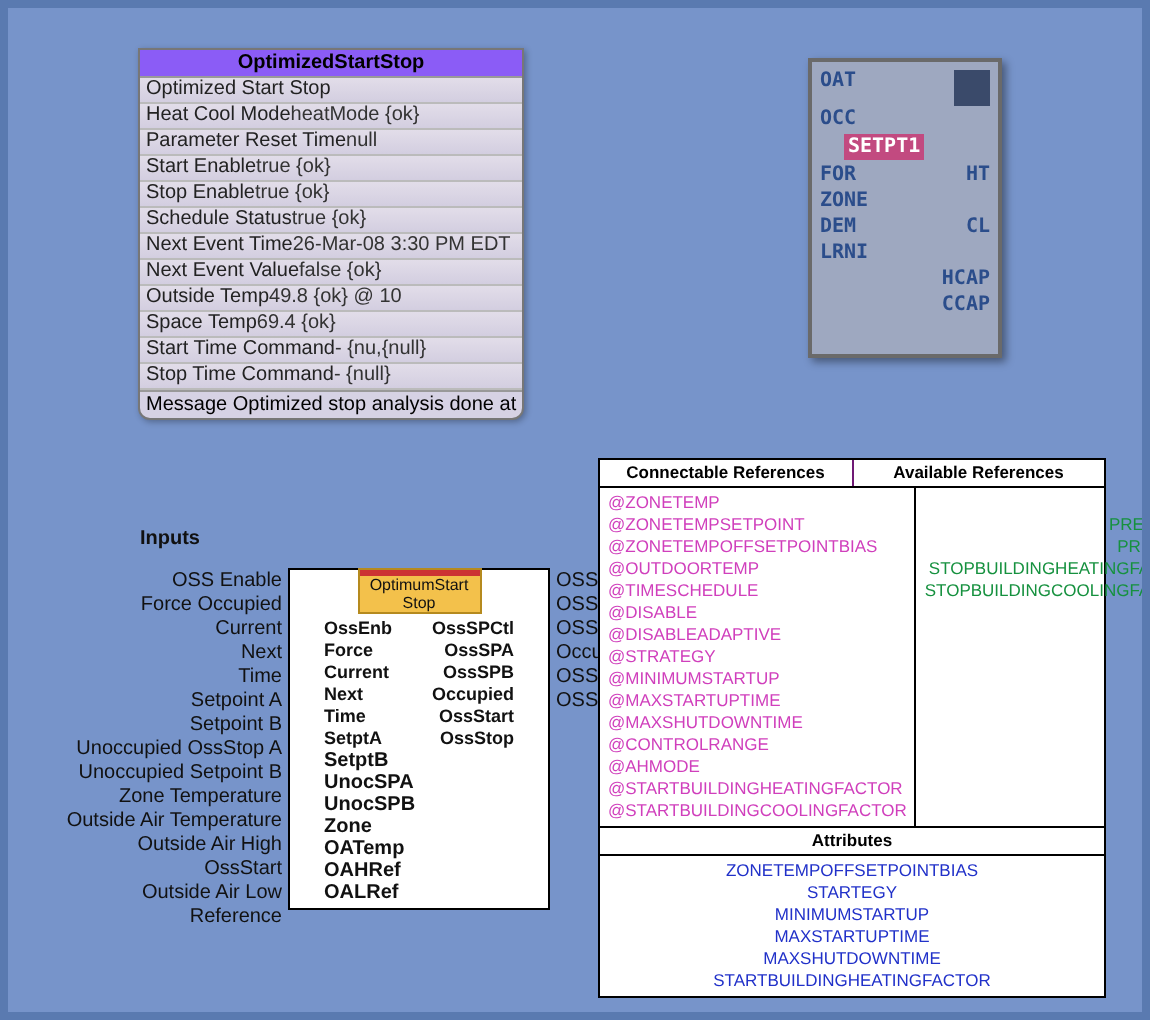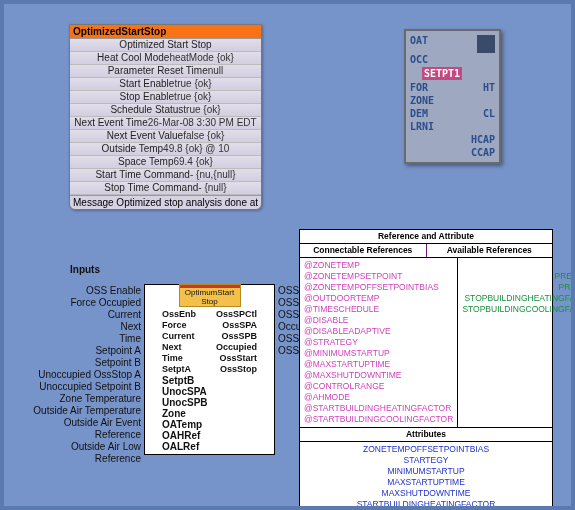--- a/index.html
+++ b/index.html
@@ -21,28 +21,29 @@
     top: 20px;
     left: 65px;
     width: 191px;
     background: #d6d2e4;
     border: 1px solid #777;
     border-bottom-left-radius: 6px;
     border-bottom-right-radius: 6px;
     box-shadow: 1px 1px 3px rgba(0,0,0,.3);
   }
   .prop-title {
-    background: #f97316;
+    background: #8b5cf6;
     font-weight: bold;
     padding: 1px 3px;
     border-bottom: 1px solid #999;
+    text-align: center;
   }
   .prop-row {
     display: flex;
-    justify-content: center;
+    justify-content: flex-start;
     padding: 0 3px;
     border-bottom: 1px solid #bbb;
     background: linear-gradient(#e2dde9, #d3cee0);
     line-height: 12px;
     height: 12px;
     color: #222;
   }
   .prop-row span:last-child { color: #333; }
   .msg-row {
     padding: 1px 3px;
@@ -56,21 +57,21 @@
     position: absolute;
     top: 25px;
     left: 400px;
     width: 85px;
     font-family: monospace;
     font-weight: bold;
     color: #2b4d8b;
     background: #9ea8c0;
     border: 2px solid #6a6a6a;
     box-shadow: 2px 2px 4px rgba(0,0,0,.4);
-    padding: 3px 4px 3px 4px;
+    padding: 3px 4px 18px 4px;
     line-height: 13px;
   }
   .block .brow { display:flex; justify-content:space-between; }
   .block .innerbox {
     width: 18px;
     height: 18px;
     background: #3a4a6a;
     display: inline-block;
     float: right;
     margin-top: 1px;
@@ -232,21 +233,21 @@
         <div>Force Occupied</div>
         <div>Current</div>
         <div>Next</div>
         <div>Time</div>
         <div>Setpoint A</div>
         <div>Setpoint B</div>
         <div>Unoccupied OssStop A</div>
         <div>Unoccupied Setpoint B</div>
         <div>Zone Temperature</div>
         <div>Outside Air Temperature</div>
-        <div>Outside Air Event Reference</div>
+        <div>Outside Air High OssStart</div>
         <div>Outside Air Low Reference</div>
       </div>
   </div>
   <div class="io-col">
     <div style="height:20px;"></div>
     <div class="io-box">
       <div class="tag">
         <div class="redline"></div>
         <div>OptimumStart</div>
         <div>Stop</div>
@@ -295,21 +296,20 @@
         <div>OSS Setpoint A</div>
         <div>OSS Setpoint B</div>
         <div>Occupied</div>
         <div>OSS Start Status</div>
         <div>OSS Stop Status</div>
       </div>
   </div>
 </div>
 
 <div class="ref-panel">
-  <div class="ref-title">Reference and Attribute</div>
   <div class="ref-head">
     <div>Connectable References</div>
     <div>Available References</div>
   </div>
   <div class="ref-cols">
     <div class="ref-col-l" id="ref-conn">
         <div>@ZONETEMP</div>
         <div>@ZONETEMPSETPOINT</div>
         <div>@ZONETEMPOFFSETPOINTBIAS</div>
         <div>@OUTDOORTEMP</div>

